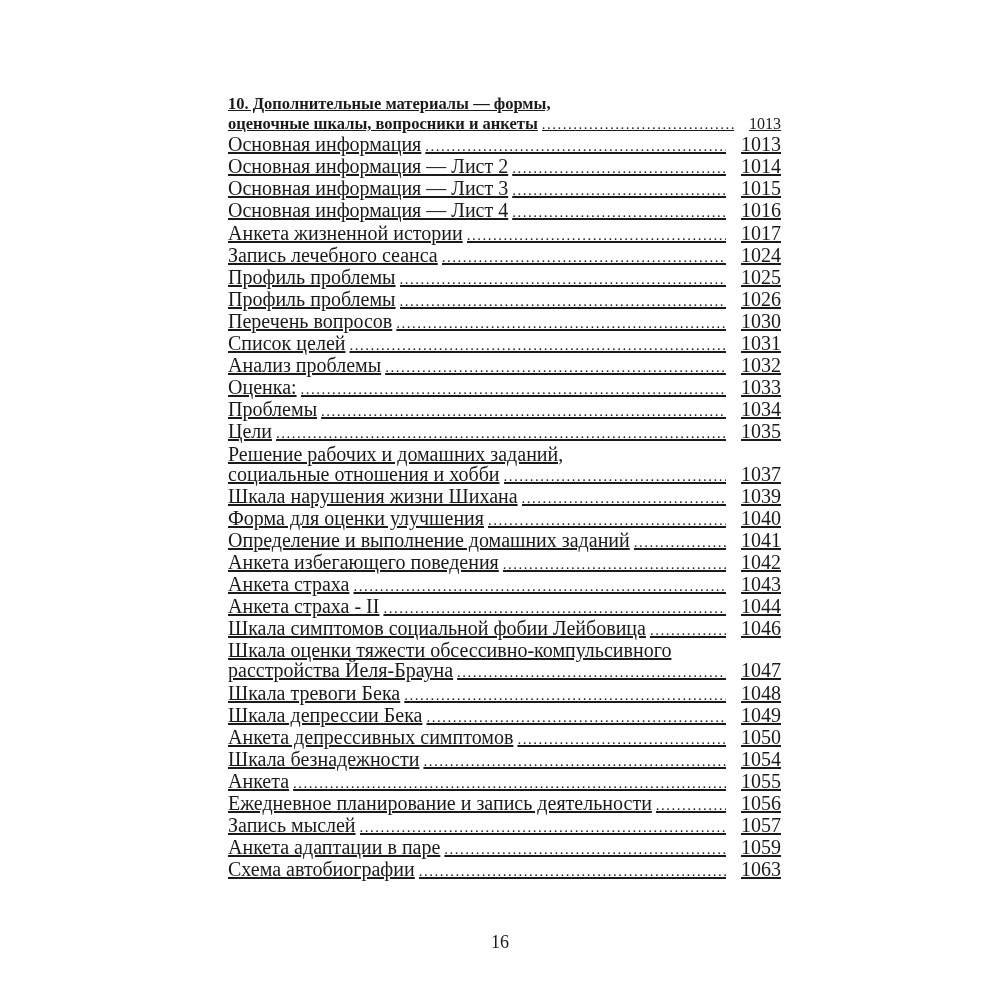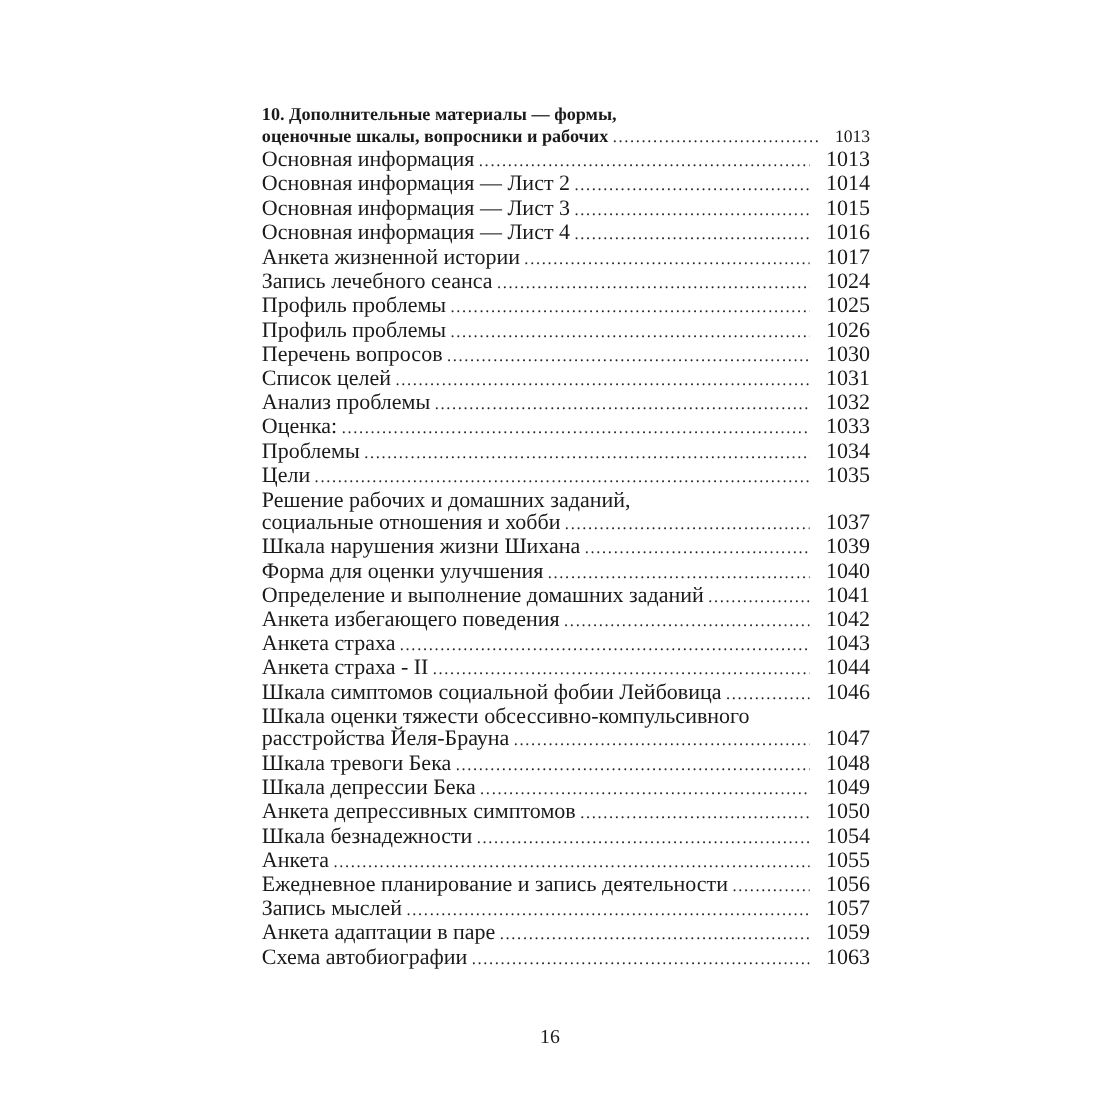--- a/index.html
+++ b/index.html
@@ -15,23 +15,24 @@
     color: #1a1a1a;
     overflow: hidden;
   }
   .page {
     position: absolute;
     inset: 0;
     background: #ffffff;
   }
   .toc-block {
     position: absolute;
-    left: 238px;
+    left: 228px;
     top: 94px;
     width: 553px;
+    text-decoration: underline;
   }
   .row {
     display: flex;
     align-items: baseline;
     font-size: 20px;
     line-height: 20.1px;
     white-space: nowrap;
   }
   .row.bold {
     font-weight: bold;
@@ -77,21 +78,21 @@
 <body>
 
 <div class="page">
 
   <div class="toc-block">
 
   <div class="row bold">
         <span class="title">10. Дополнительные материалы — формы,</span>
       </div>
       <div class="row bold">
-        <span class="title">оценочные шкалы, вопросники и рабочих</span>
+        <span class="title">оценочные шкалы, вопросники и анкеты</span>
         <span class="leader"></span>
         <span class="page-num">1013</span>
       </div>
       <div class="row">
         <span class="title">Основная информация</span>
         <span class="leader"></span>
         <span class="page-num">1013</span>
       </div>
       <div class="row">
         <span class="title">Основная информация — Лист 2</span>

